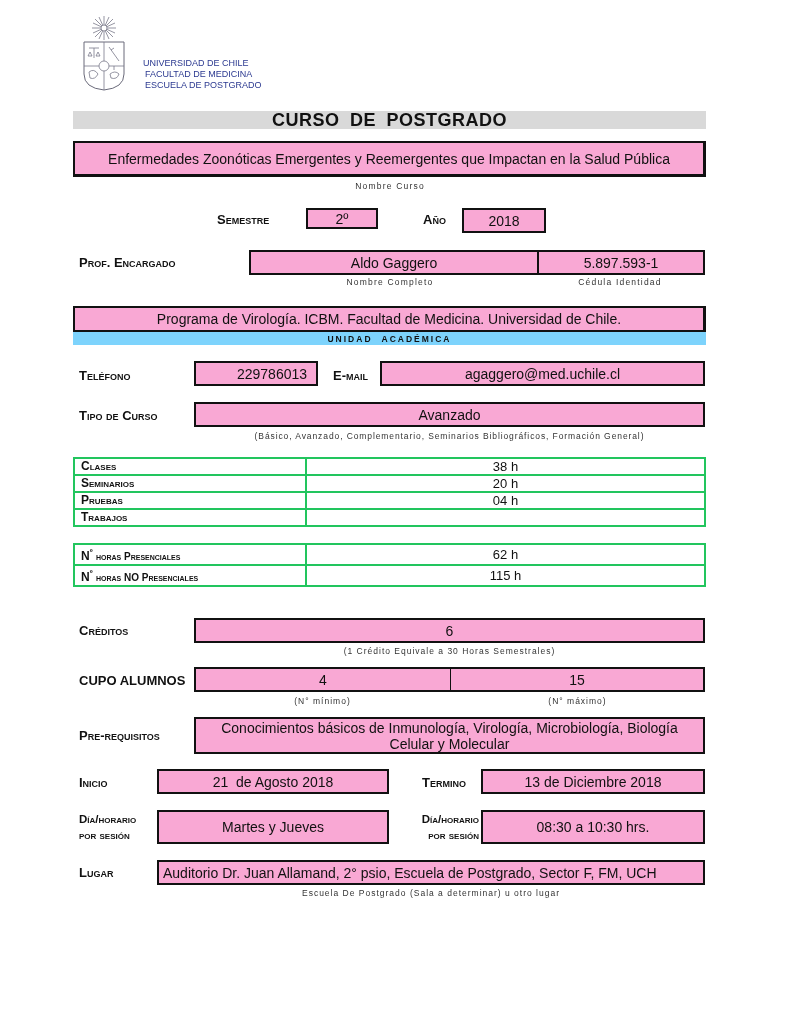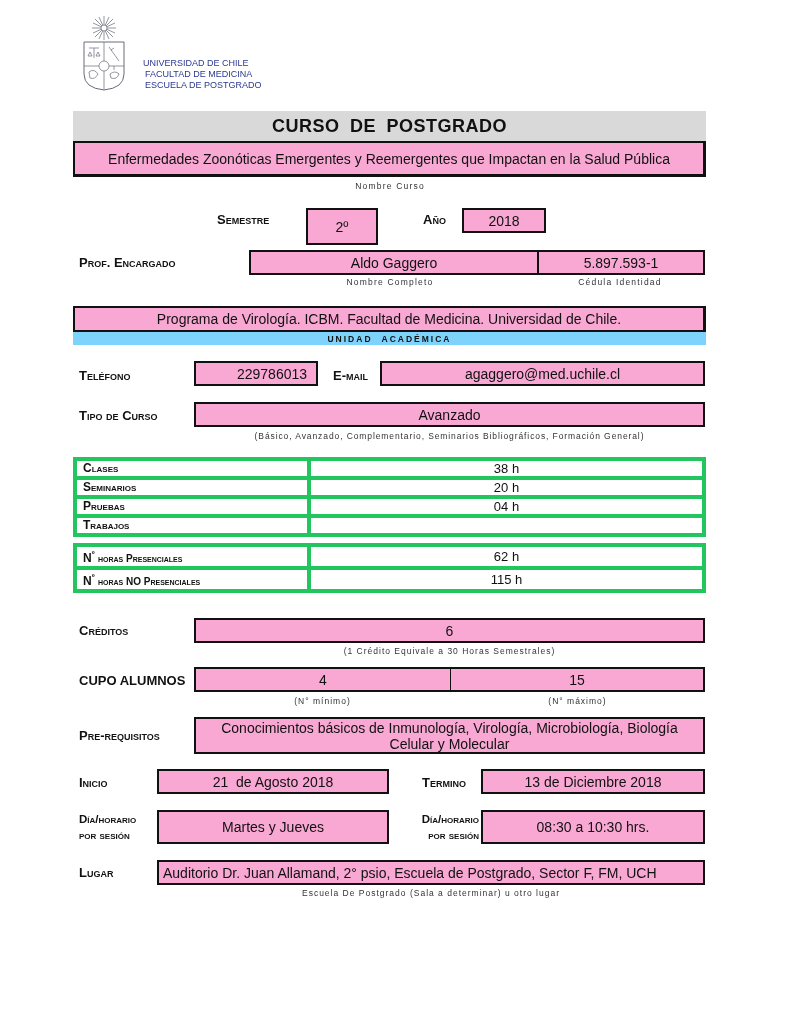--- a/index.html
+++ b/index.html
@@ -24,36 +24,36 @@
   }
   
   .logo { left: 78px; top: 14px; width: 52px; height: 78px; }
   .uni {
     left: 143px; top: 58px; font-size: 9px; color: #2b3990; line-height: 11px;
   }
   .uni div { white-space: nowrap; }
   .uni .l2 { padding-left: 2px; }
   
   .band {
-    left: 73px; top: 111px; width: 633px; height: 30px; background: #d9d9d9;
+    left: 73px; top: 111px; width: 633px; height: 18px; background: #d9d9d9;
     display: flex; align-items: center; justify-content: center;
     font-size: 18px; font-weight: bold; letter-spacing: 0.5px; word-spacing: 5px;
   }
   .course { left: 73px; top: 141px; width: 633px; height: 36px; font-size: 14px; border-width: 2px 3px 3px 2px; }
   .uabar {
     left: 73px; top: 332px; width: 633px; height: 13px; background: #7dd3fc;
     display: flex; align-items: center; justify-content: center;
     font-size: 8.5px; font-weight: bold; letter-spacing: 2px; word-spacing: 5px;
   }
   table.grid {
     position: absolute; border-collapse: collapse; border: 2px solid #111;
     font-size: 13px;
   }
   table.grid td {
-    border: 4px solid #22c55e; padding: 0 6px; height: 15px; line-height: 15px;
+    border: 2px solid #22c55e; padding: 0 6px; height: 15px; line-height: 15px;
   }
   table.grid td.k { font-weight: bold; font-variant: small-caps; font-size: 12px; width: 218px; }
   table.grid td.v { text-align: center; font-size: 13px; }
   .sup { font-size: 8px; vertical-align: super; }
   .two-line { line-height: 16px; font-size: 11.5px; }
 </style>
 </head>
 <body>
 
 <div class="abs logo">
@@ -85,21 +85,21 @@
   <div>UNIVERSIDAD DE CHILE</div>
   <div class="l2">FACULTAD DE MEDICINA</div>
   <div class="l2">ESCUELA DE POSTGRADO</div>
 </div>
 
 <div class="abs band">CURSO  DE  POSTGRADO</div>
 <div class="box course">Enfermedades Zoonóticas Emergentes y Reemergentes que Impactan en la Salud Pública</div>
 <div class="cap" style="left:300px; top:181px; width:180px;">Nombre  Curso</div>
 
 <div class="lbl" style="left:217px; top:212px;">Semestre</div>
-<div class="box" style="left:306px; top:208px; width:72px; height:37px;">
+<div class="box" style="left:306px; top:208px; width:72px; height:21px;">
     <span>2º</span>
   </div>
 <div class="lbl" style="left:423px; top:212px;">Año</div>
 <div class="box" style="left:462px; top:208px; width:84px; height:25px;">
     <span>2018</span>
   </div>
 
 <div class="lbl" style="left:79px; top:255px;">Prof. Encargado</div>
 <div class="box" style="left:249px; top:250px; width:290px; height:25px;">
     <span>Aldo Gaggero</span>

